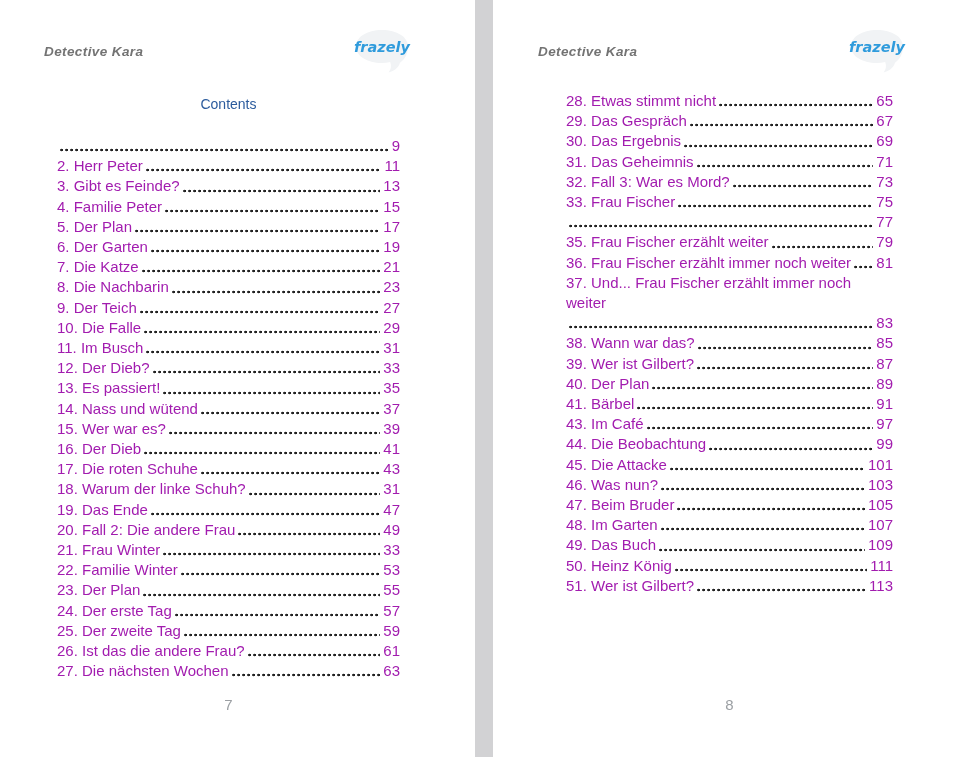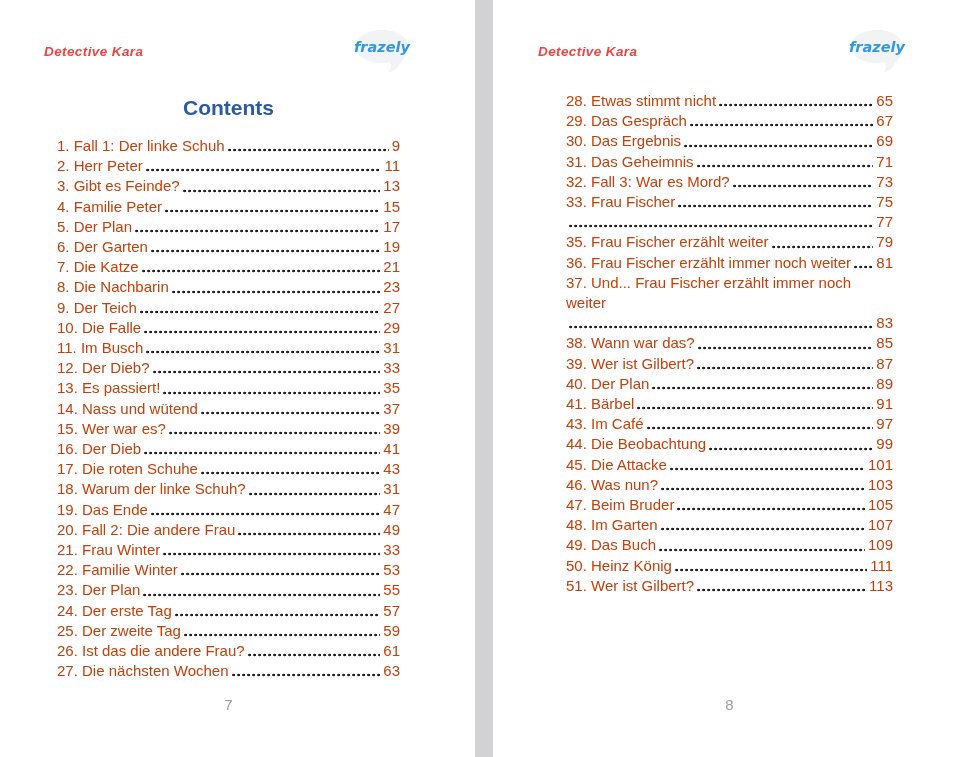--- a/index.html
+++ b/index.html
@@ -23,44 +23,44 @@
   .divider    { width: 18px; height: 100%; background: #d2d2d4; }
   .page-right { width: 474px; }
 
   .running-header {
     position: absolute;
     top: 44px;
     left: 44px;
     font-size: 13.5px;
     font-weight: bold;
     font-style: italic;
-    color: #ef4444;
+    color: #737373;
     letter-spacing: 0.4px;
   }
   .logo {
     position: absolute;
     top: 27px;
     left: 353px;
     width: 58px;
     height: 48px;
   }
   .contents-title {
     position: absolute;
     top: 96px;
     left: 57px;
     width: 343px;
     text-align: center;
-    font-size: 21px;
-    font-weight: bold;
+    font-size: 14px;
+    font-weight: normal;
     color: #2b5b9d;
   }
   .toc {
     position: absolute;
     font-size: 15px;
-    color: #c2410c;
+    color: #a21caf;
   }
   .toc-left  { top: 136px; left: 57px; width: 343px; }
   .toc-right { top: 91px;  left: 73px; width: 327px; }
   .toc-entry {
     display: flex;
     flex-wrap: wrap;
     align-items: baseline;
     line-height: 20.2px;
     cursor: pointer;
   }
@@ -98,21 +98,20 @@
     <svg class="logo" viewBox="0 0 58 48">
       <path d="M29,3 C14,3 3,10 3,19.5 C3,29 14,36 29,36 C31.8,36 34.6,35.7 37.2,35.1 C38.6,38.7 38.1,42.4 35.6,45.4 C41.6,43.9 45.6,40.3 47,35.7 C52,32.5 55,26.4 55,19.5 C55,10 44,3 29,3 Z" fill="#f1f3f5"></path>
       <text x="29" y="24.5" text-anchor="middle" font-size="14.5" font-weight="bold" font-style="italic" font-family="DejaVu Sans, sans-serif" fill="#2f9bdc">frazely</text>
     </svg>
 
     <div class="contents-title">Contents</div>
 
     <div class="toc toc-left">
 
         <div class="toc-entry">
-          <span class="toc-title">1. Fall 1: Der linke Schuh</span>
           <span class="leader"></span>
           <span class="pagenum">9</span>
         </div>
 
         <div class="toc-entry">
           <span class="toc-title">2. Herr Peter</span>
           <span class="leader"></span>
           <span class="pagenum">11</span>
         </div>
 

